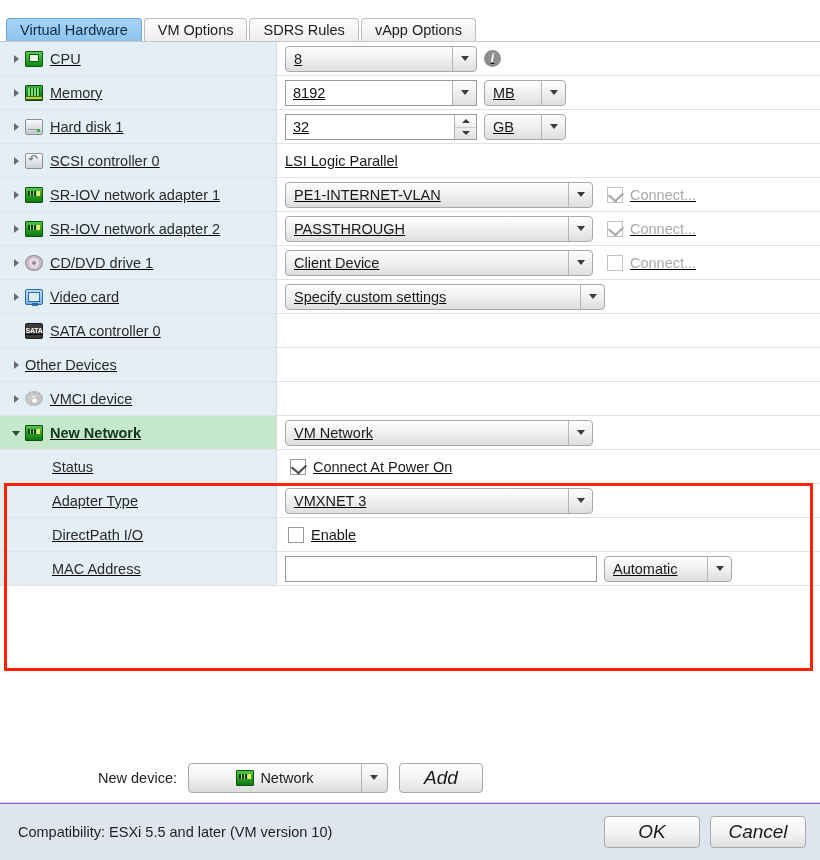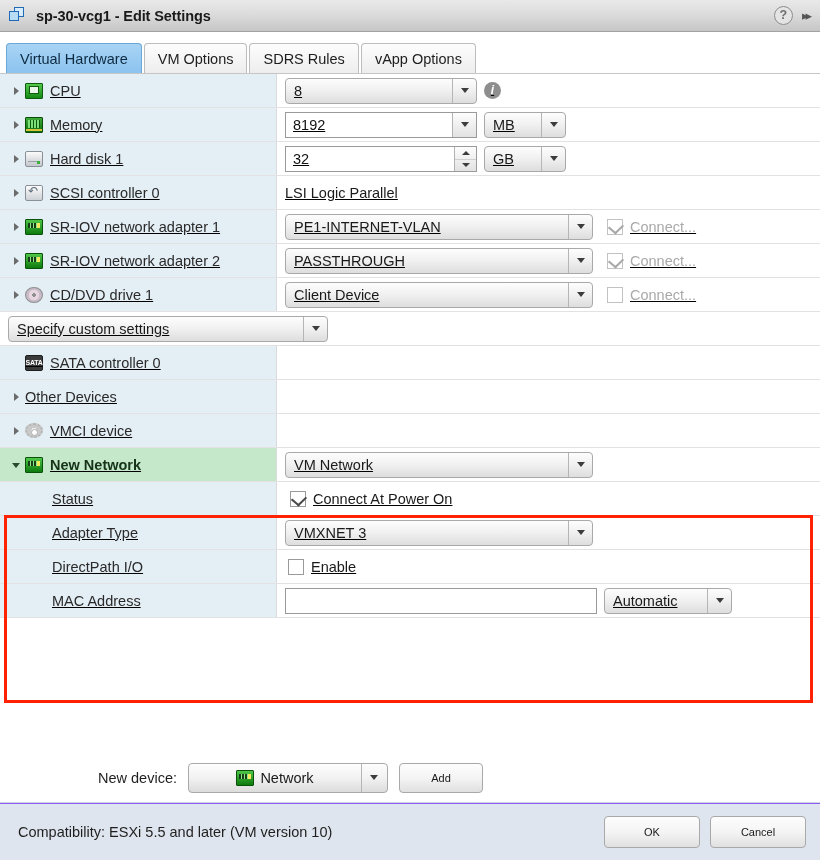--- a/index.html
+++ b/index.html
@@ -53,21 +53,21 @@
 
   
   .tabstrip {
     flex: 0 0 42px; height: 42px;
     background: #fff;
     border-bottom: 1px solid #c6c6c6;
     display: flex; align-items: flex-end;
     padding: 0 6px;
   }
   .tab {
-    height: 30px; padding: 8px 13px;
+    height: 23px; padding: 8px 13px;
     display: flex; align-items: center;
     font-size: 14.5px; color: #1d1d1d;
     background: linear-gradient(to bottom,#fdfdfd,#ededed);
     border: 1px solid #bdbdbd;
     border-radius: 4px 4px 0 0;
     border-bottom: none;
     margin-right: 2px;
     white-space: nowrap;
   }
   .tab.active {
@@ -337,52 +337,41 @@
     display: flex; align-items: center; justify-content: center;
   }
   .nd-combo .carrow::after {
     content:""; border-left:4.5px solid transparent;border-right:4.5px solid transparent;
     border-top:5px solid #3c3c3c;
   }
   .btn {
     height: 30px; min-width: 84px;
     background: linear-gradient(to bottom,#fdfdfd 0%,#f4f4f4 50%,#e0e0e0 100%);
     border: 1px solid #a9a9a9; border-radius: 4px;
-    font-size: 11px; color: #1a1a1a;
-    display: flex; align-items: center; justify-content: center;
+    font-size: 19px; color: #1a1a1a;
+    display: flex; align-items: center; justify-content: center; font-style: italic;
   }
 
   
   .footer {
     flex: 0 0 57px; height: 57px;
     background: #dfe5ee;
     border-top: 1px solid #8b5cf6;
     display: flex; align-items: center;
     padding: 0 14px 0 18px;
   }
   .compat { font-size: 14.5px; color: #1f1f1f; }
   .footer-btns { margin-left: auto; display: flex; gap: 10px; }
   .footer-btns .btn { min-width: 96px; height: 32px; }
 </style>
 </head>
 <body>
 
 <div id="window">
 
-  <div class="titlebar">
-    <span class="win-icon">
-      <i class="b2"></i>
-        <i class="b1"></i>
-    </span>
-    <span class="title-text">sp-30-vcg1 - Edit Settings</span>
-    <span class="tb-right">
-      <span class="help-icon">?</span>
-      <span class="expand-icon">▸▸</span>
-    </span>
-  </div>
 
   <div class="tabstrip">
     <div class="tab active">Virtual Hardware</div>
     <div class="tab">VM Options</div>
     <div class="tab">SDRS Rules</div>
     <div class="tab">vApp Options</div>
   </div>
 
   <div class="table-wrap">
 
@@ -499,20 +488,25 @@
           <span class="carrow"></span>
         </span>
         <span class="chk-wrap" style="margin-left:7px">
           <span class="chk dim"></span>
           <span class="chk-label dim">Connect...</span>
         </span>
       </div>
     </div>
 
     <div class="row">
+      <div class="cell-label">
+        <span class="tri"></span>
+        <span class="dev-ico ico-video"></span>
+        <span>Video card</span>
+      </div>
       <div class="cell-value">
         <span class="combo" style="width:320px">
           <span class="ctext">Specify custom settings</span>
           <span class="carrow"></span>
         </span>
       </div>
     </div>
 
     <div class="row">
       <div class="cell-label">

